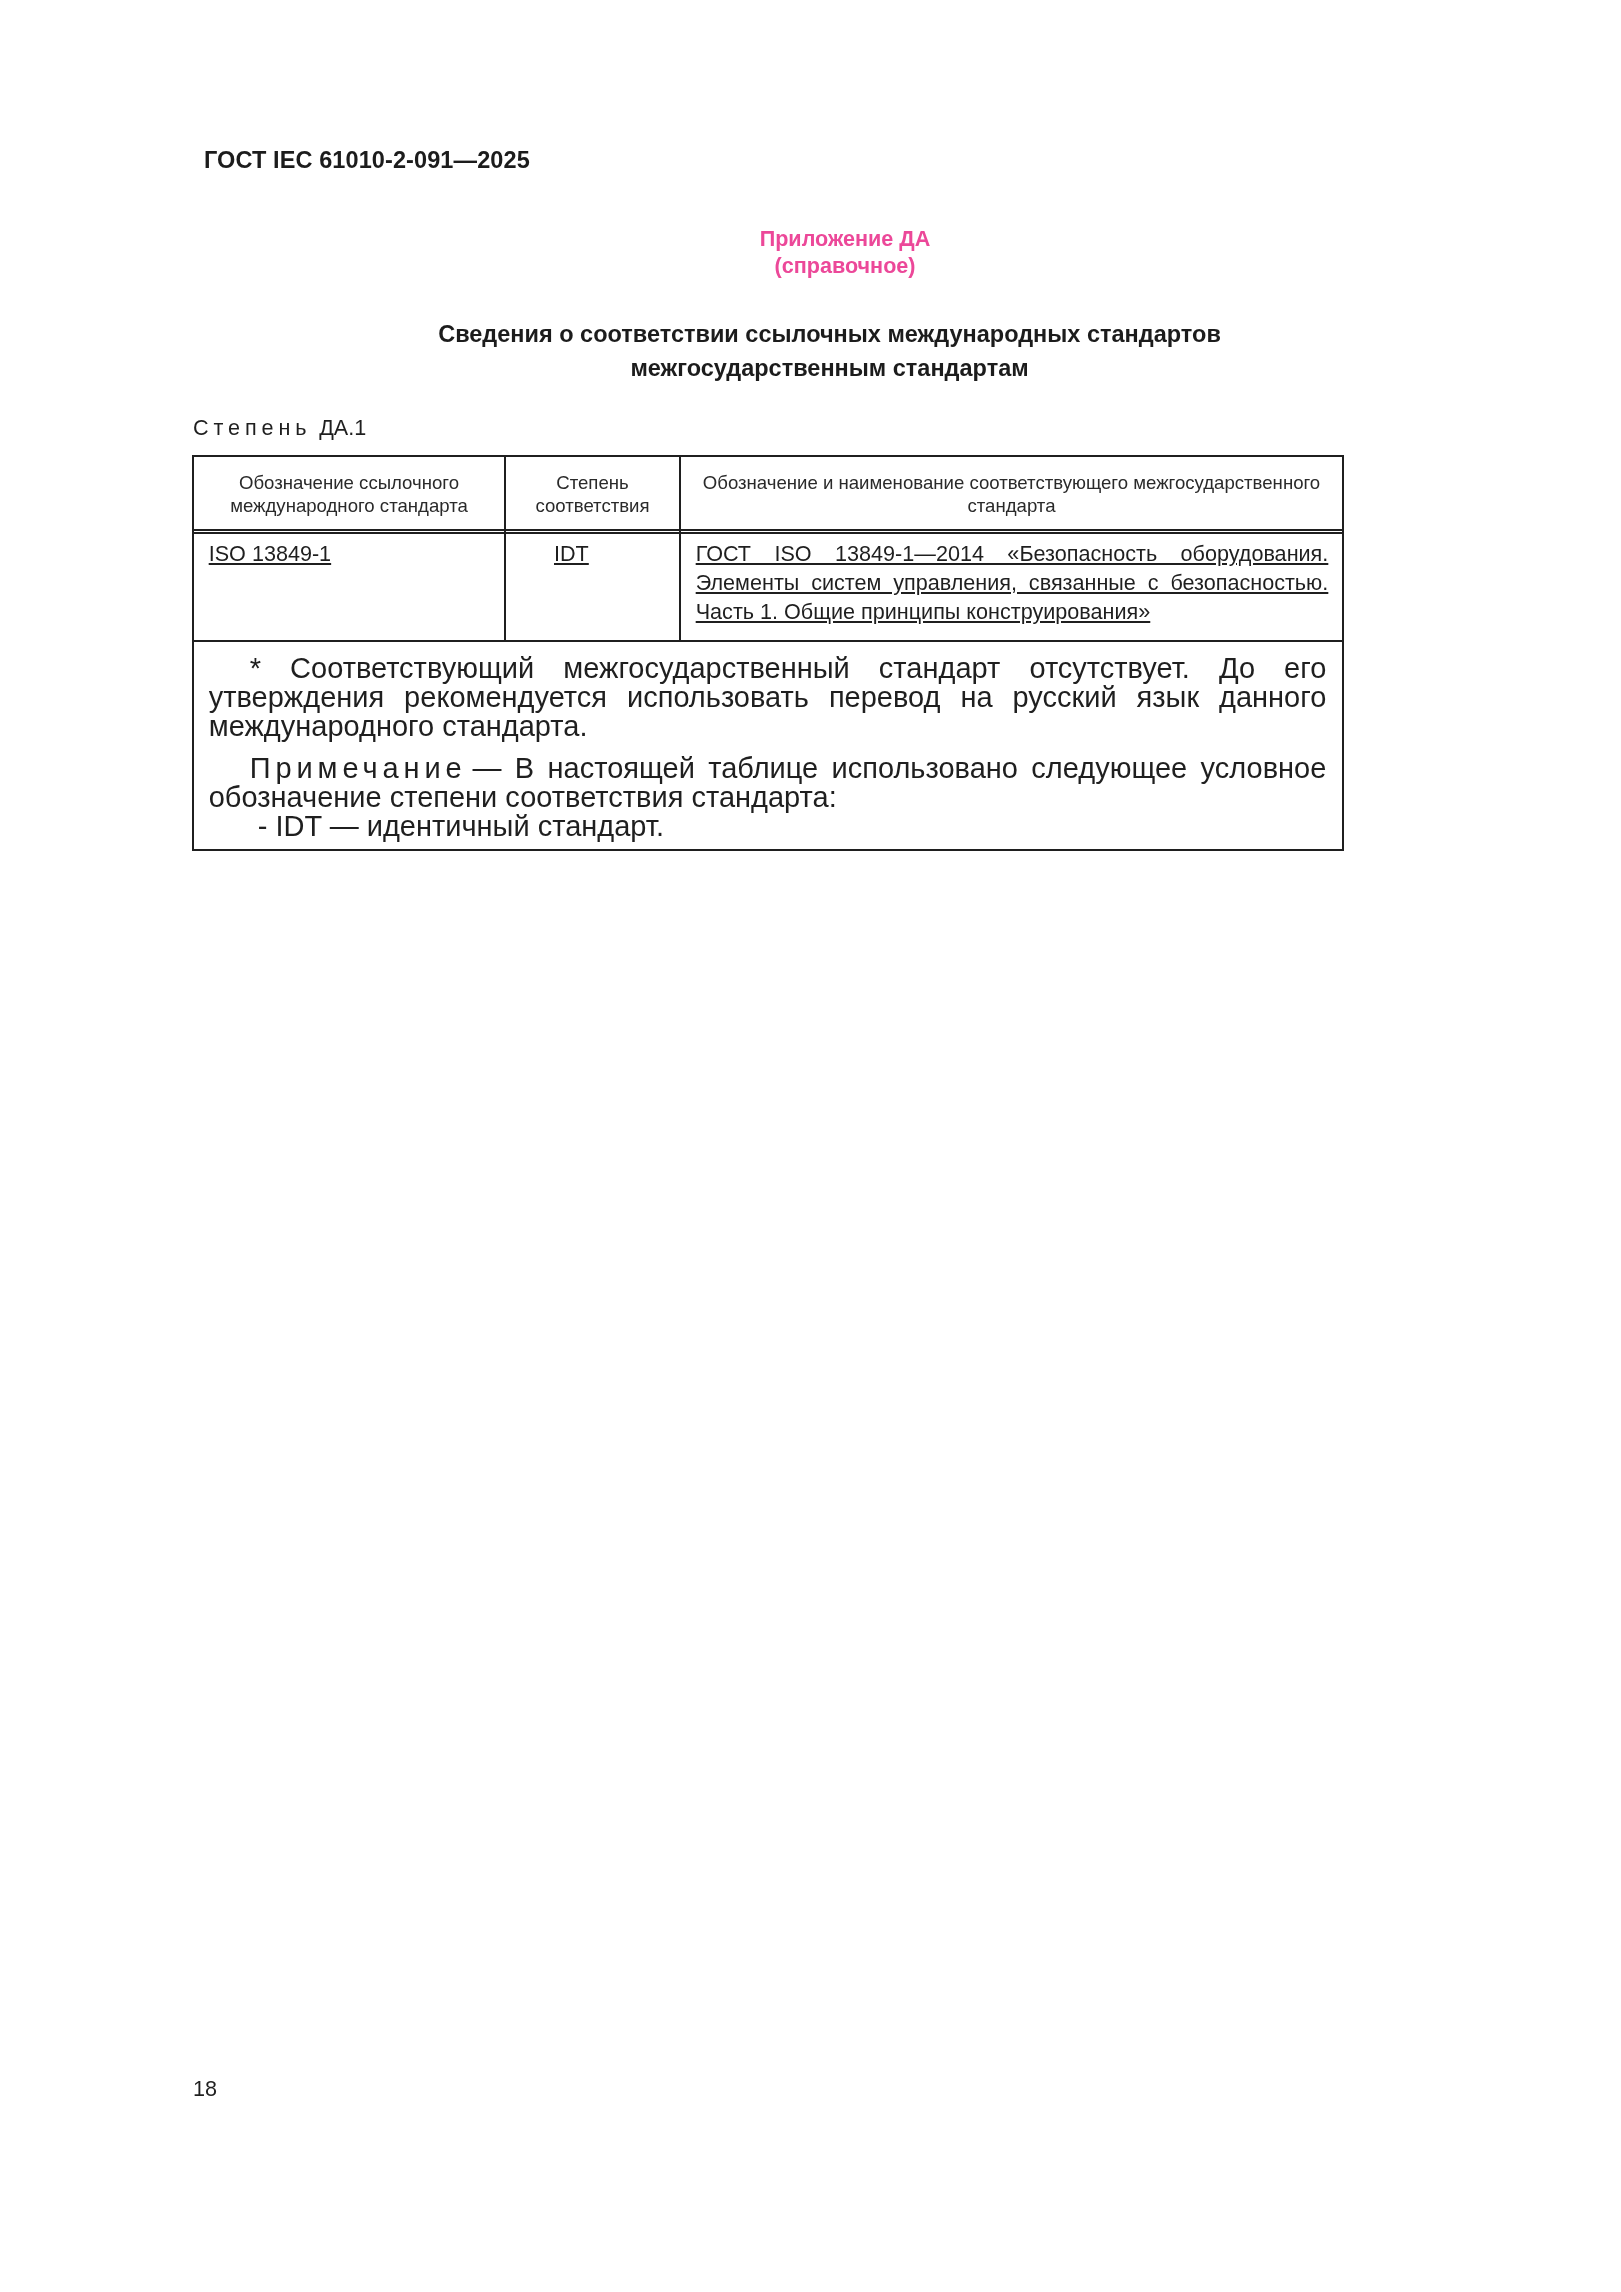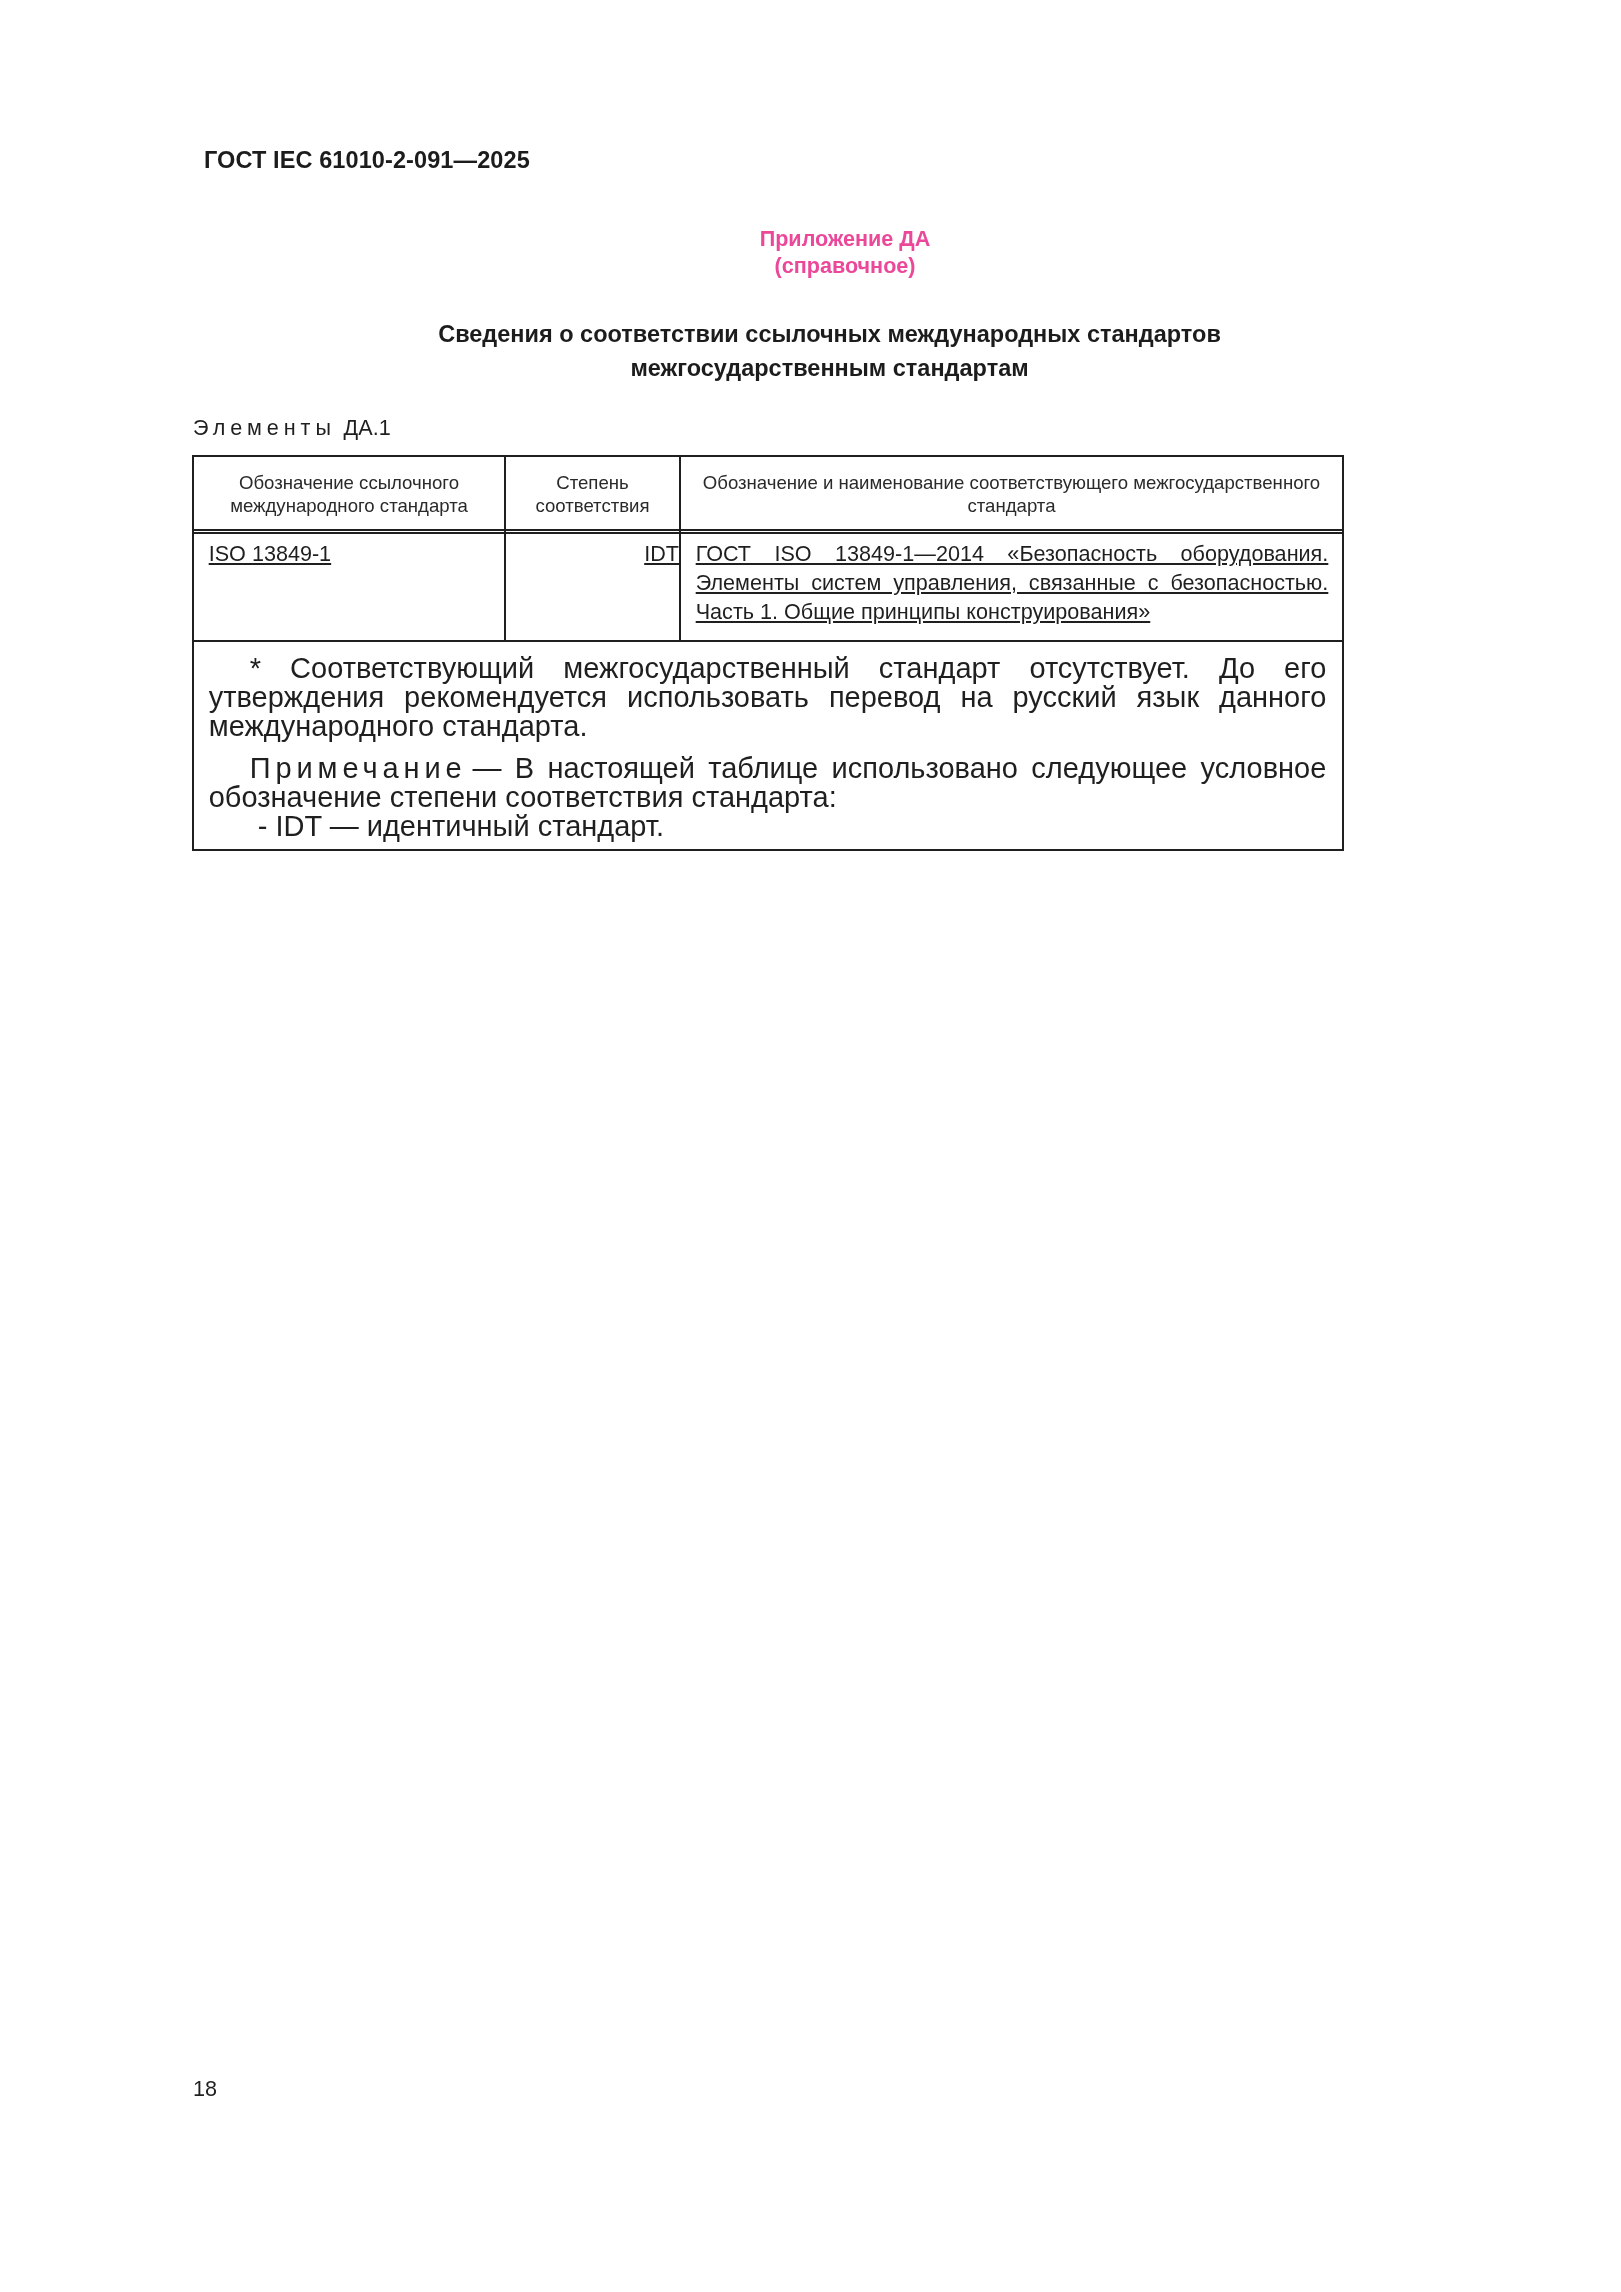--- a/index.html
+++ b/index.html
@@ -107,21 +107,21 @@
     .row-iec .c1 { padding: 3.9px 0 0 14.7px; }
     .row-iec .c2 { text-align: center; padding-top: 3.9px; }
     .row-iec .c3 { text-align: center; padding-top: 2px; font-size: 19.6px; }
 
     .row-iso {
       height: 108px;
       border-bottom: 2.9px solid #1f1f1f;
       text-decoration: underline;
     }
     .row-iso .c1 { padding: 4.9px 0 0 14.7px; }
-    .row-iso .c2 { text-align: right; padding-top: 4.9px; }
+    .row-iso .c2 { text-align: left; padding-top: 4.9px; padding-left: 48px; }
     .row-iso .c3 {
       padding: 4.9px 13.7px 0 14.7px;
       text-align: justify;
       line-height: 29px;
     }
 
     .notes-cell {
       padding: 11.8px 15.7px 7.8px 14.7px;
       font-size: 29px;
       line-height: 29px;
@@ -158,21 +158,21 @@
   <div class="annex-title">Приложение ДА</div>
   <div class="annex-subtitle">(справочное)</div>
 </div>
 
 <div class="section-title">
   <div>Сведения о соответствии ссылочных международных стандартов</div>
   <div>межгосударственным стандартам</div>
 </div>
 
 <div class="table-caption">
-  <span class="spaced">Элементы</span><span>ДА.1</span>
+  <span class="spaced">Степень</span><span>ДА.1</span>
 </div>
 
 <div class="std-table">
   <div class="row head-row">
     <div class="cell c1">Обозначение ссылочного международного стандарта</div>
     <div class="cell c2">Степень соответствия</div>
     <div class="cell c3">Обозначение и наименование соответствующего межгосударственного стандарта</div>
   </div>
   <div class="row head-gap">
     <div class="cell c1"></div>

